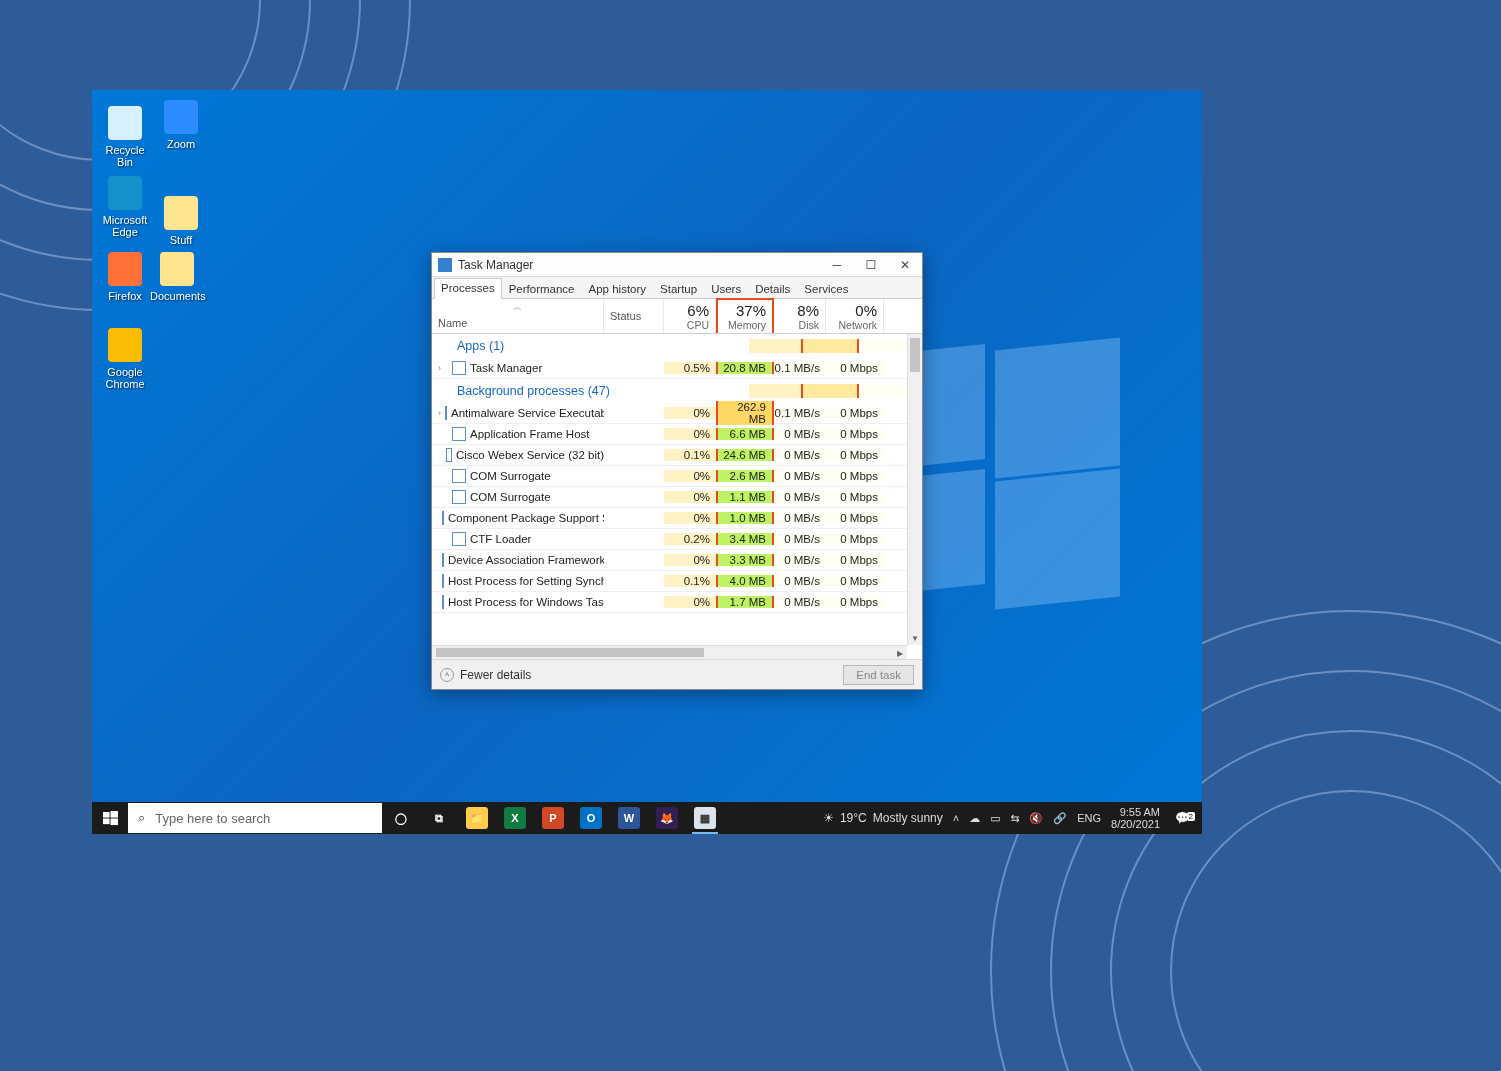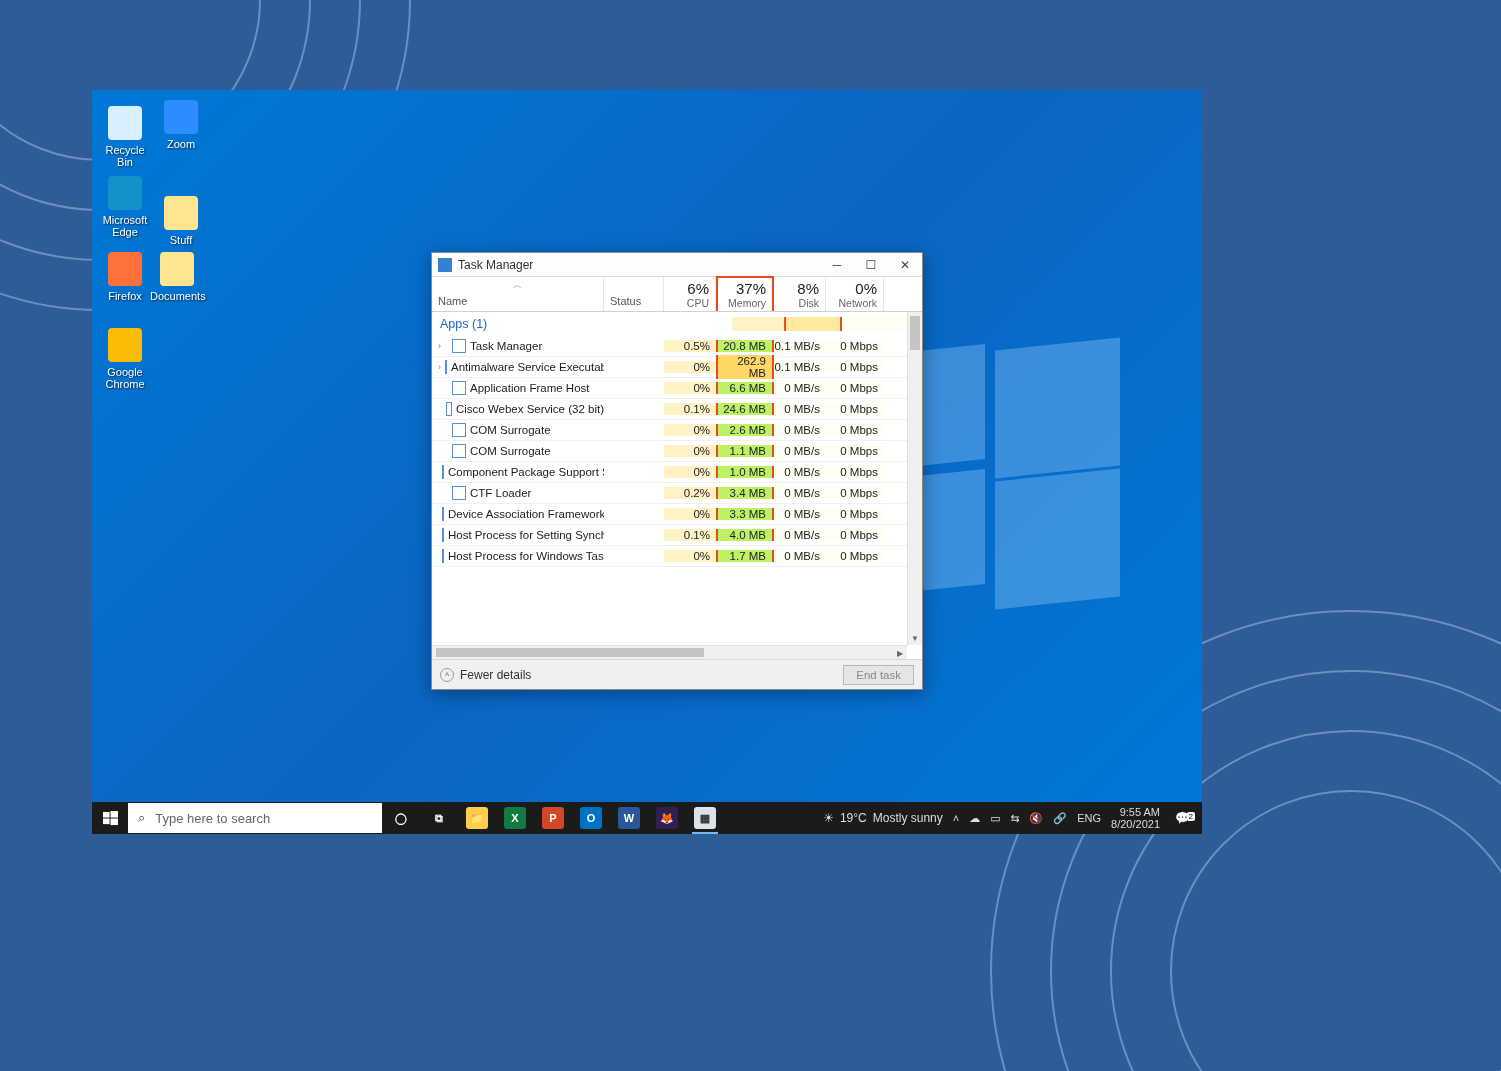--- a/index.html
+++ b/index.html
@@ -126,42 +126,42 @@
 
   .tm-head {
     display: flex;
     background: #fff;
     border-bottom: 1px solid #d0d0d0;
     font-size: 11px;
     color: #555;
   }
   .colname { flex: 0 0 172px; display:flex; flex-direction:column; justify-content:flex-end; padding: 4px 6px; border-right:1px solid #e7e7e7; position:relative; }
   .colname .chev { position:absolute; top:2px; left:50%; transform:translateX(-50%); font-size:9px; color:#888;}
-  .colstat { flex: 0 0 60px; display:flex; align-items:flex-end; padding:4px 6px; border-right:1px solid #e7e7e7; }
+  .colstat { flex: 0 0 60px; display:flex; align-items:center; padding:4px 6px; border-right:1px solid #e7e7e7; }
   .colnum { flex: 0 0 52px; text-align:right; padding:2px 6px;border-right:1px solid #e7e7e7; display:flex; flex-direction:column; justify-content:center;}
   .colnum.mem { flex-basis:58px; border:2px solid #e74c1c; border-bottom:none; margin-top:-1px; }
   .colnum .big { font-size: 15px; color:#222; }
   .colnum .lab { font-size: 10.5px; color:#666; }
   .colnet { flex-basis:58px; }
 
   .tm-body {
     flex: 1;
     background: #fff;
     overflow: hidden;
     position: relative;
   }
   .rows { position:absolute; inset:0; overflow:hidden; }
   .vscroll { position:absolute; right:0; top:0; bottom:14px; width:15px; background:#f0f0f0; border-left:1px solid #ddd;}
   .vscroll .thumb { position:absolute; left:2px; right:2px; top:4px; height:34px; background:#c4c4c4; border-radius:0;}
   .hscroll { position:absolute; left:0; right:15px; bottom:0; height:14px; background:#f0f0f0; border-top:1px solid #ddd;}
   .hscroll .thumb { position:absolute; top:2px; bottom:2px; left:4px; width:268px; background:#c4c4c4;}
   .hscroll .ar, .vscroll .ar { position:absolute; width:14px; height:14px; display:flex;align-items:center;justify-content:center; font-size:8px; color:#666; }
 
   .grp {
-    padding: 5px 8px;
+    padding: 5px 25px;
     color: #1968c5;
     font-size: 12.5px;
     display:flex;
   }
   .grp .gname { flex:0 0 226px; }
 
   .row {
     display: flex;
     height: 21px;
     align-items: center;
@@ -305,20 +305,29 @@
   <div class="tm">
     <div class="tm-title">
       <span class="ico"></span>
       <span class="t">Task Manager</span>
       <div class="winbtns">
         <div class="winbtn">─</div>
         <div class="winbtn">☐</div>
         <div class="winbtn close">✕</div>
       </div>
     </div>
+    <div class="tm-tabs">
+      <div class="tab active">Processes</div>
+      <div class="tab">Performance</div>
+      <div class="tab">App history</div>
+      <div class="tab">Startup</div>
+      <div class="tab">Users</div>
+      <div class="tab">Details</div>
+      <div class="tab">Services</div>
+    </div>
     <div class="tm-head">
       <div class="colname">
         <span class="chev">︿</span>
         <span>Name</span>
       </div>
       <div class="colstat">
           <span>Status</span>
         </div>
       <div class="colnum">
         <span class="big">6%</span>
@@ -351,20 +360,28 @@
             <div class="c-name">
               <span class="exp">›</span>
               <span class="pi"></span>
               <span>Task Manager</span>
             </div>
             <div class="c-stat"></div>
             <div class="c-cpu">0.5%</div>
             <div class="c-mem">20.8 MB</div>
             <div class="c-disk">0.1 MB/s</div>
             <div class="c-net">0 Mbps</div>
+          </div>
+          <div class="grp">
+            <span class="gname">Background processes (47)</span>
+            <span style="flex:0 0 60px"></span>
+            <span class="g-cpu"></span>
+            <span class="g-mem"></span>
+            <span class="g-disk"></span>
+            <span class="g-net"></span>
           </div>
           <div class="row memhi">
             <div class="c-name">
               <span class="exp">›</span>
               <span class="pi"></span>
               <span>Antimalware Service Executable</span>
             </div>
             <div class="c-stat"></div>
             <div class="c-cpu">0%</div>
             <div class="c-mem">262.9 MB</div>

